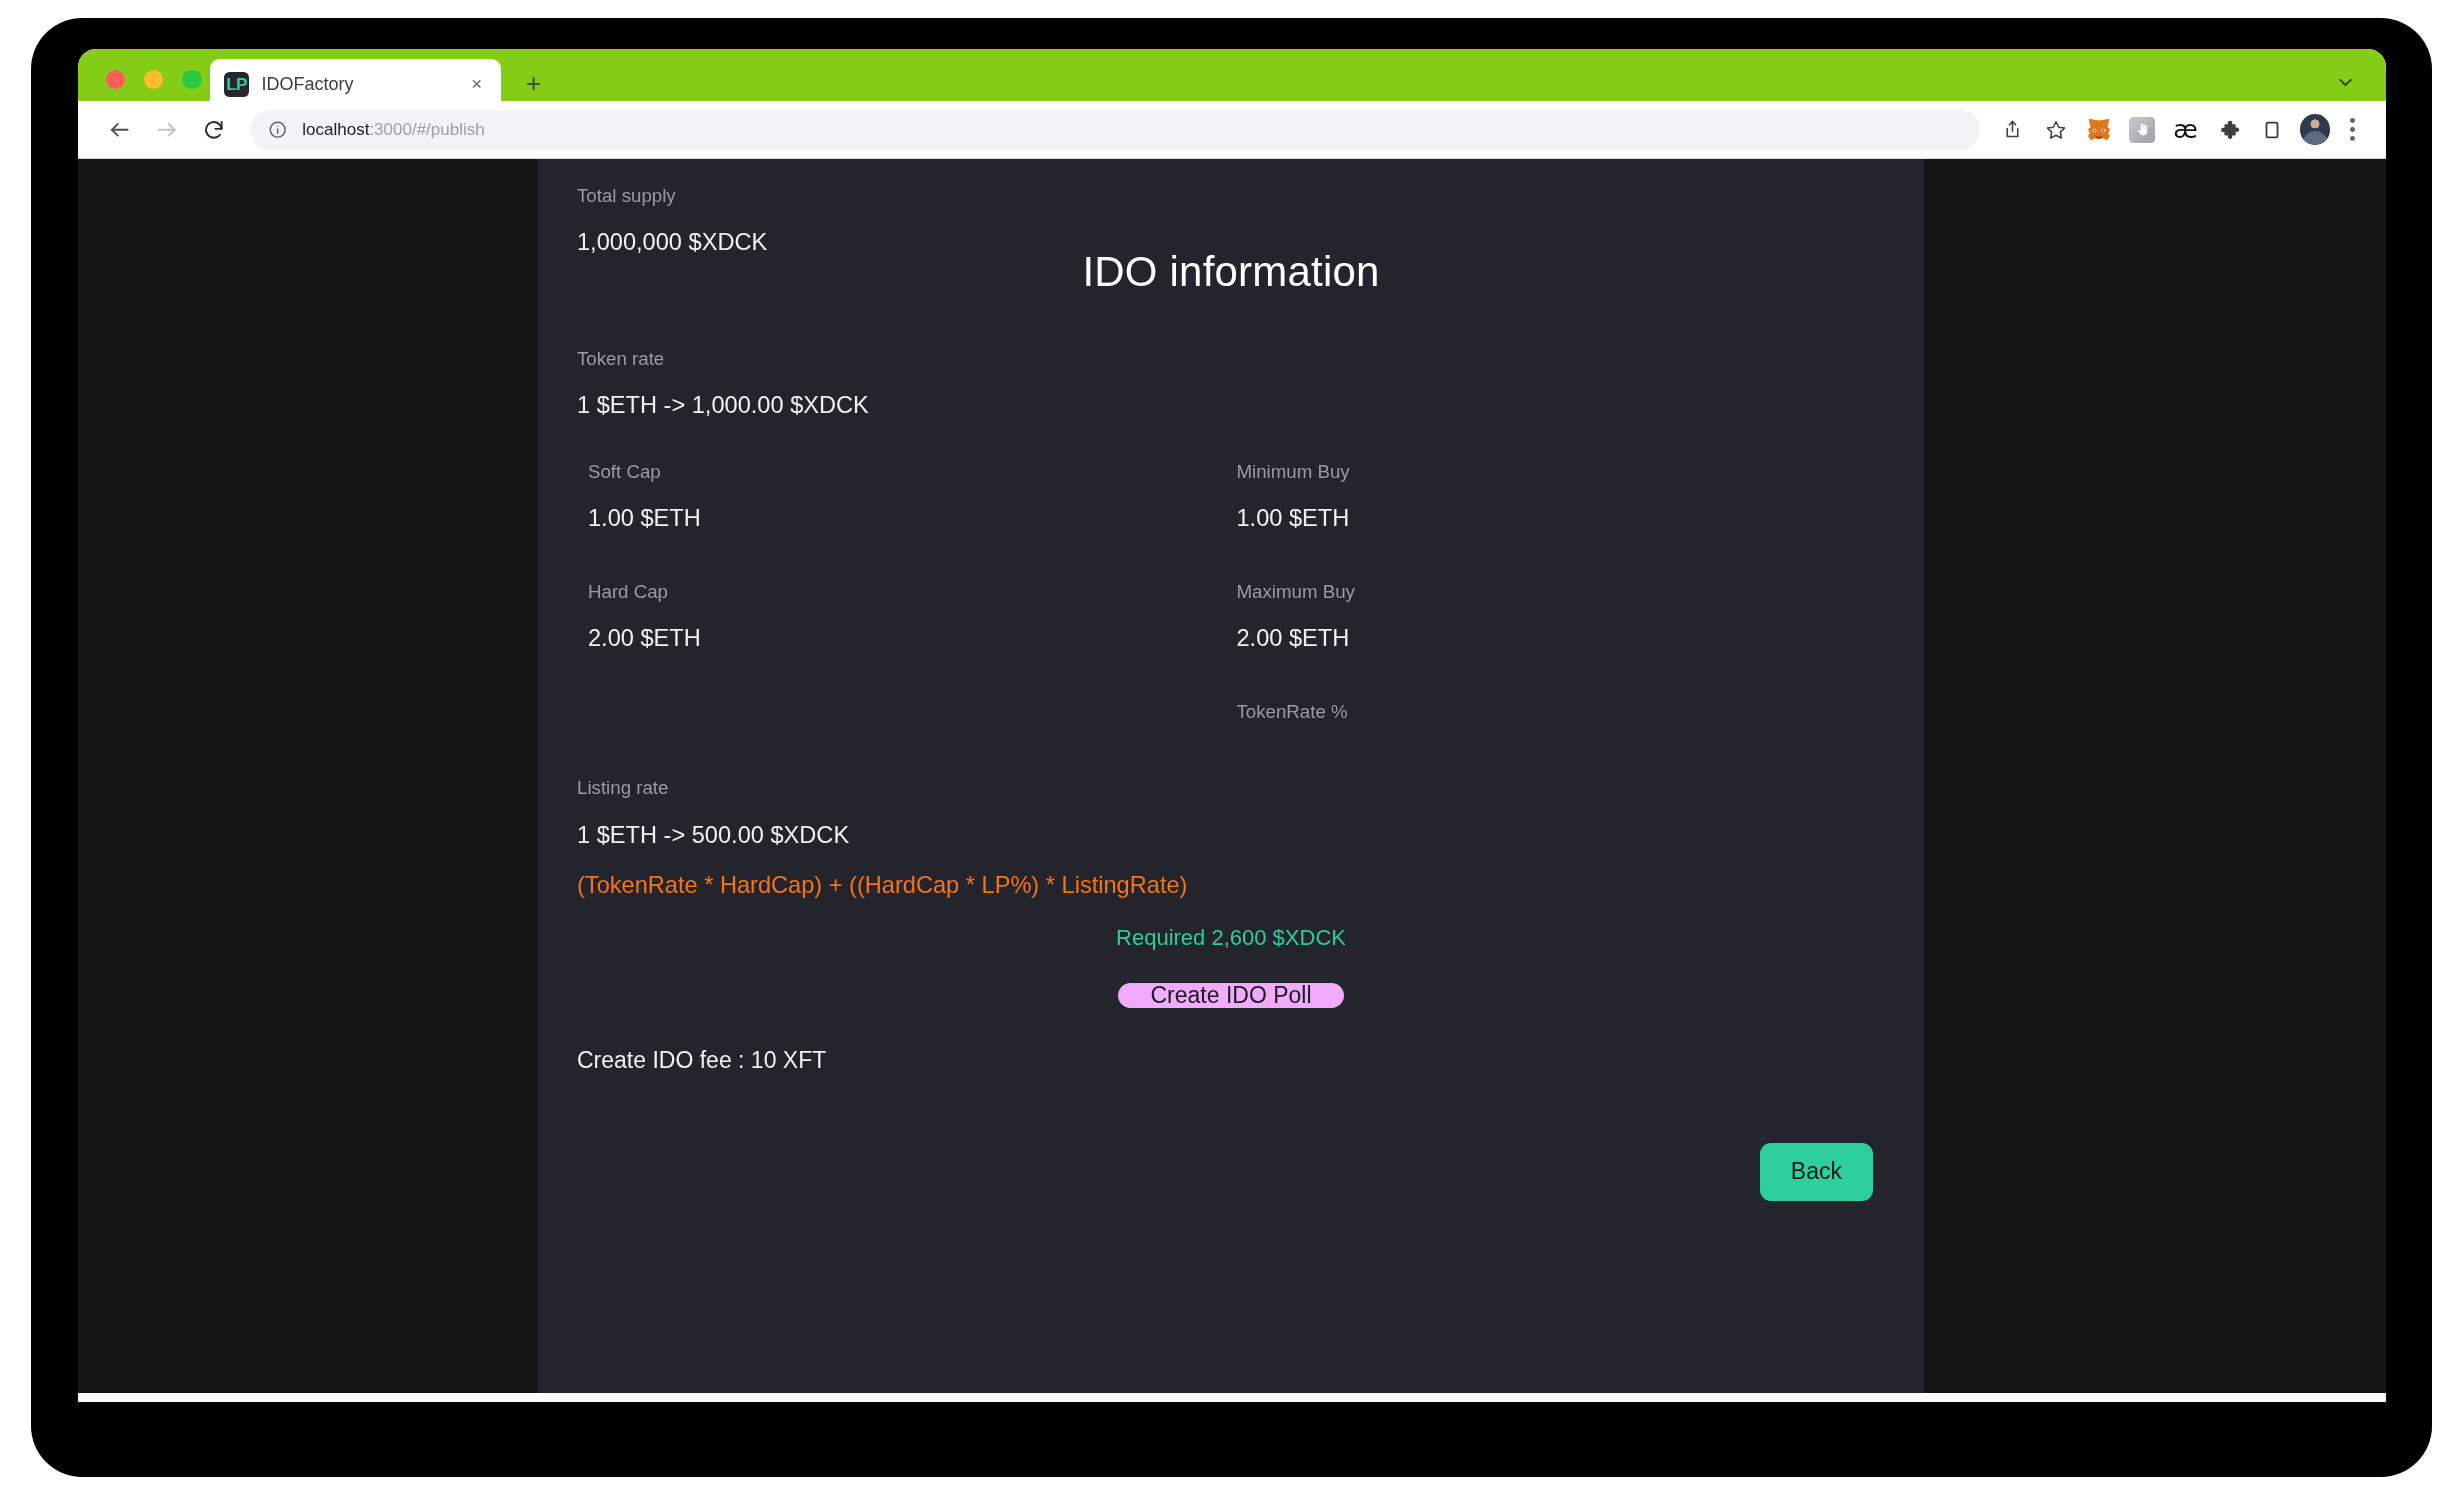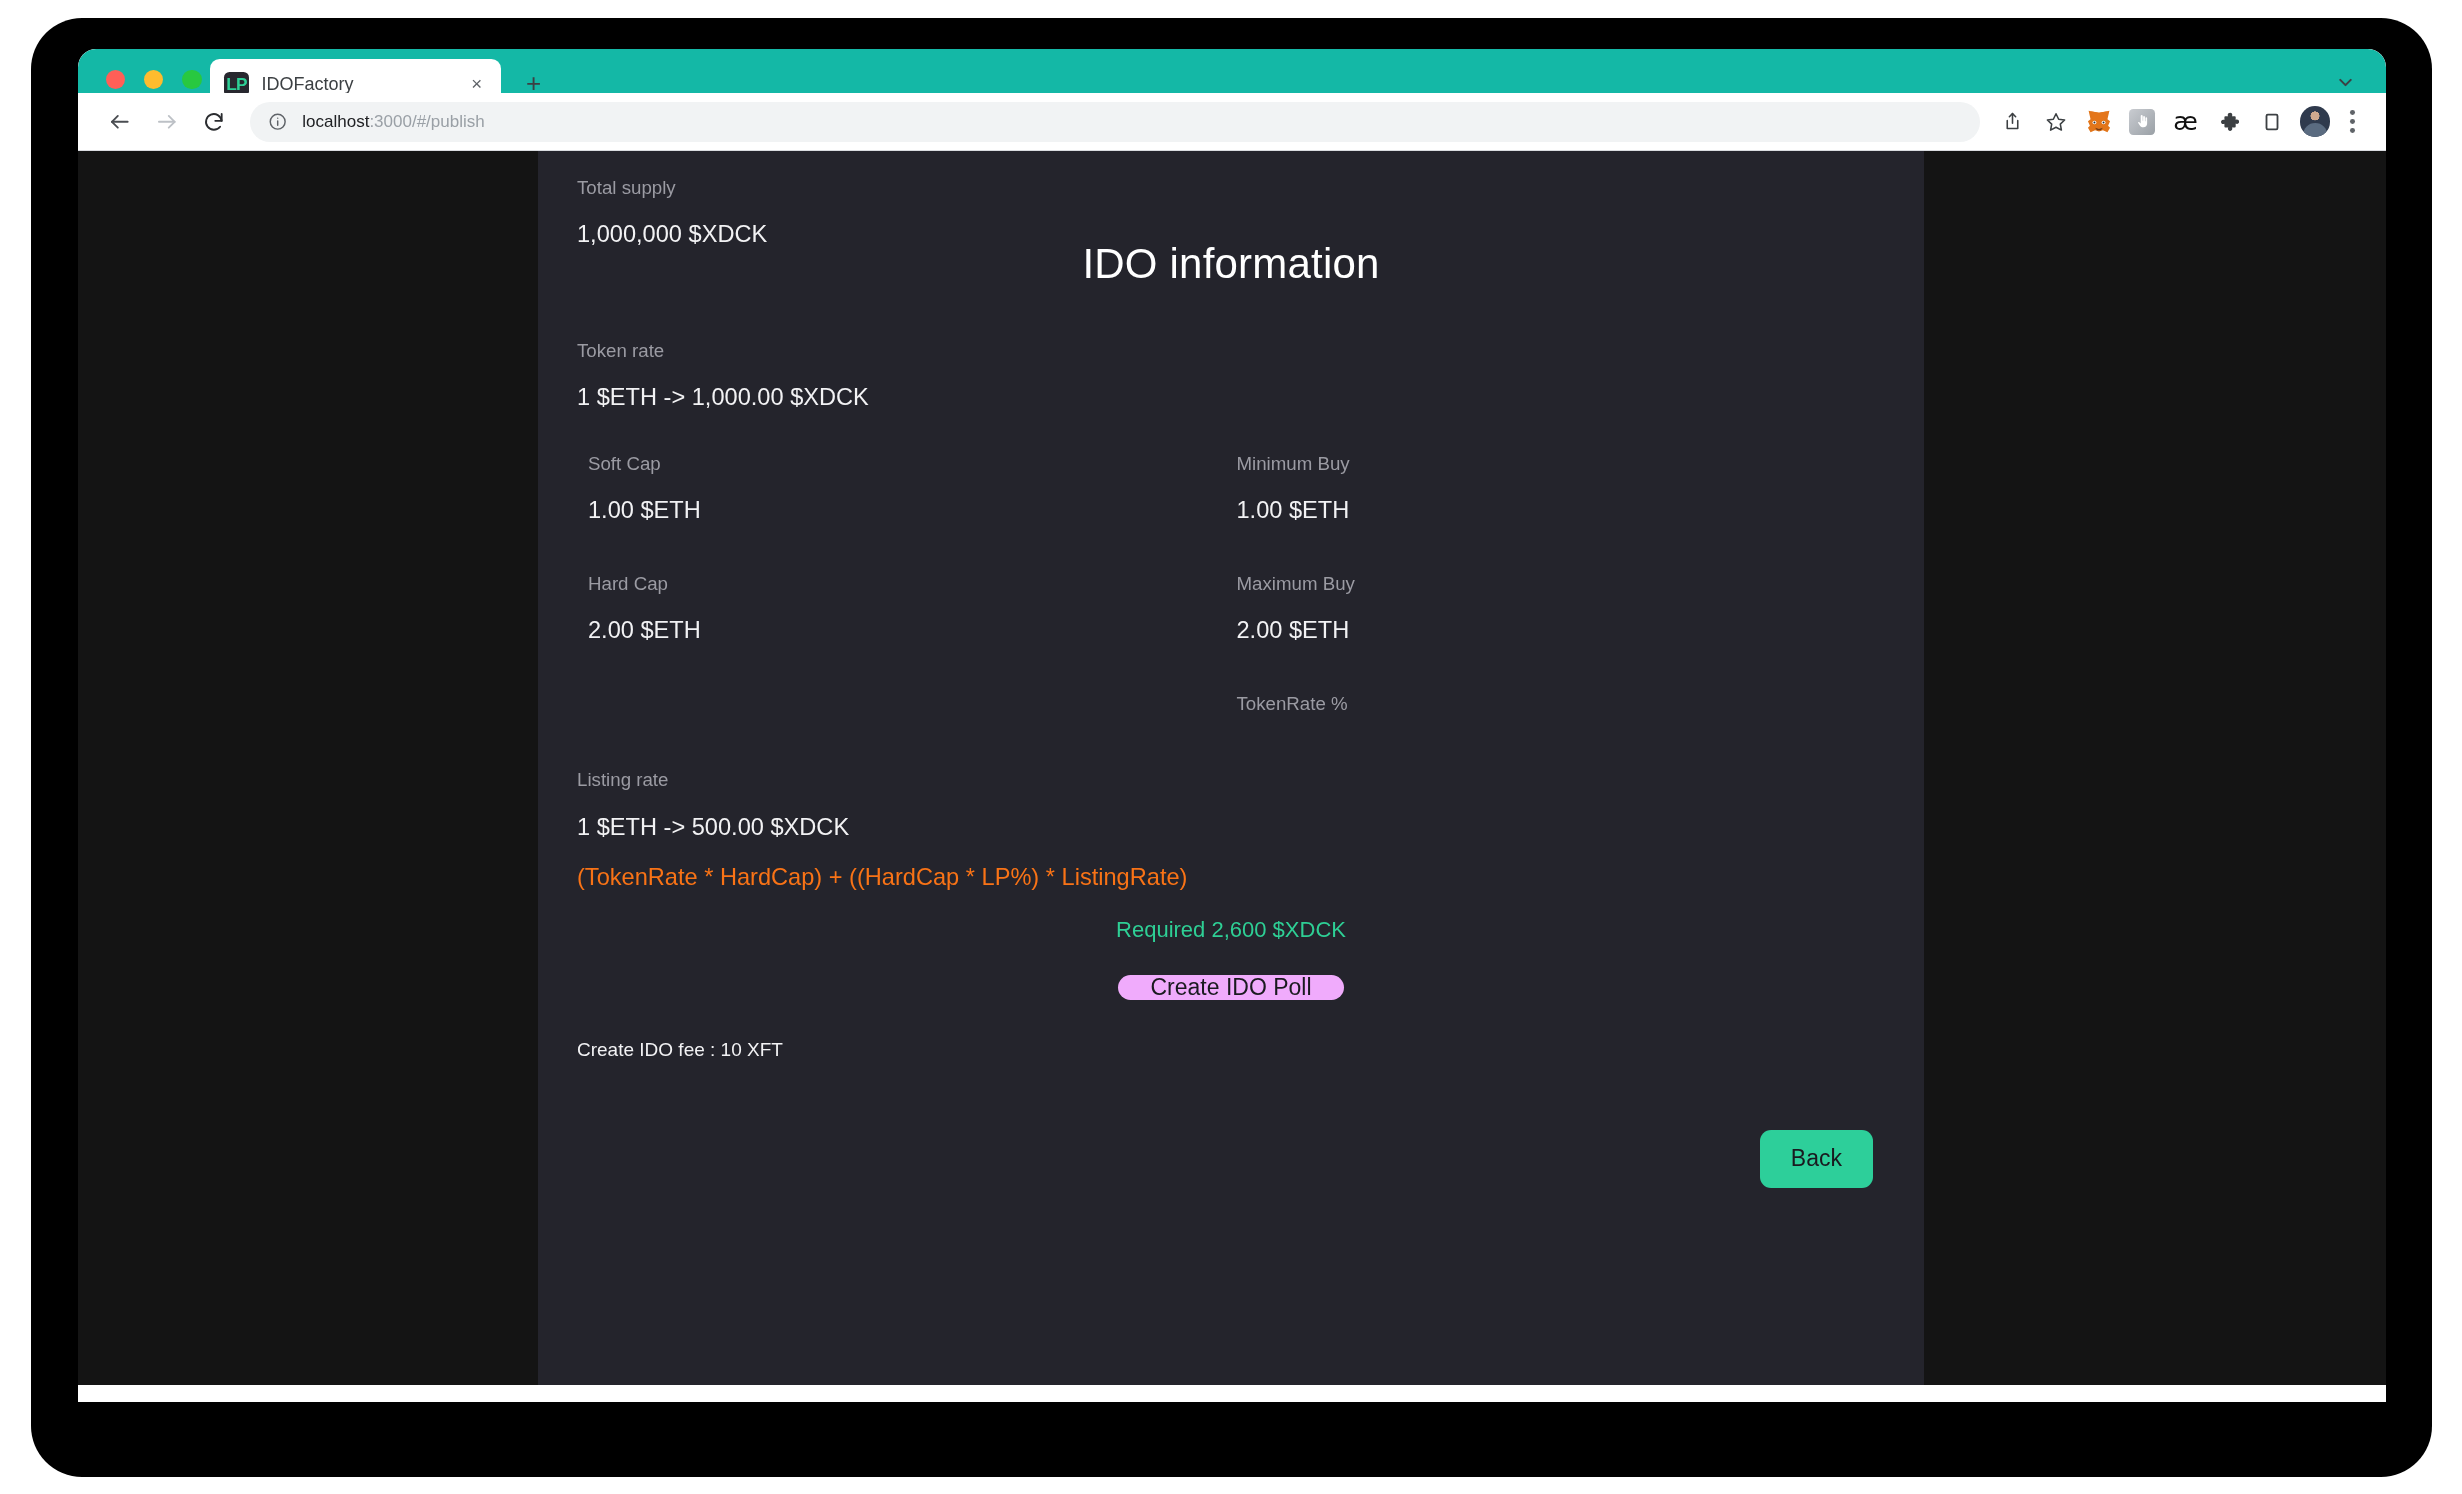--- a/index.html
+++ b/index.html
@@ -31,22 +31,22 @@
     width: 2308px;
     height: 1353px;
     background: #ffffff;
     border-radius: 18px 18px 0 0;
     overflow: hidden;
   }
 
   
   #tab-strip {
     position: relative;
-    height: 44px;
-    background: #14b8a6;
+    height: 52px;
+    background: #84cc16;
     border-radius: 18px 18px 0 0;
   }
 
   #traffic-lights {
     position: absolute;
     left: 28px;
     top: 21px;
     display: flex;
     gap: 18.7px;
   }
@@ -291,21 +291,21 @@
     font-weight: 500;
     border: none;
     border-radius: 21px;
     padding: 0 32px;
     font-family: "Liberation Sans", sans-serif;
     line-height: 1.1;
   }
 
   #fee-text {
     margin-top: 39px;
-    font-size: 19px;
+    font-size: 23px;
     color: #f2f2f4;
   }
 
   #back-wrap { margin-top: 69px; text-align: right; padding-right: 12.5px; }
   #back-button {
     display: inline-block;
     background: #2dcf9a;
     color: #1a1a1f;
     font-size: 23px;
     font-weight: 500;

